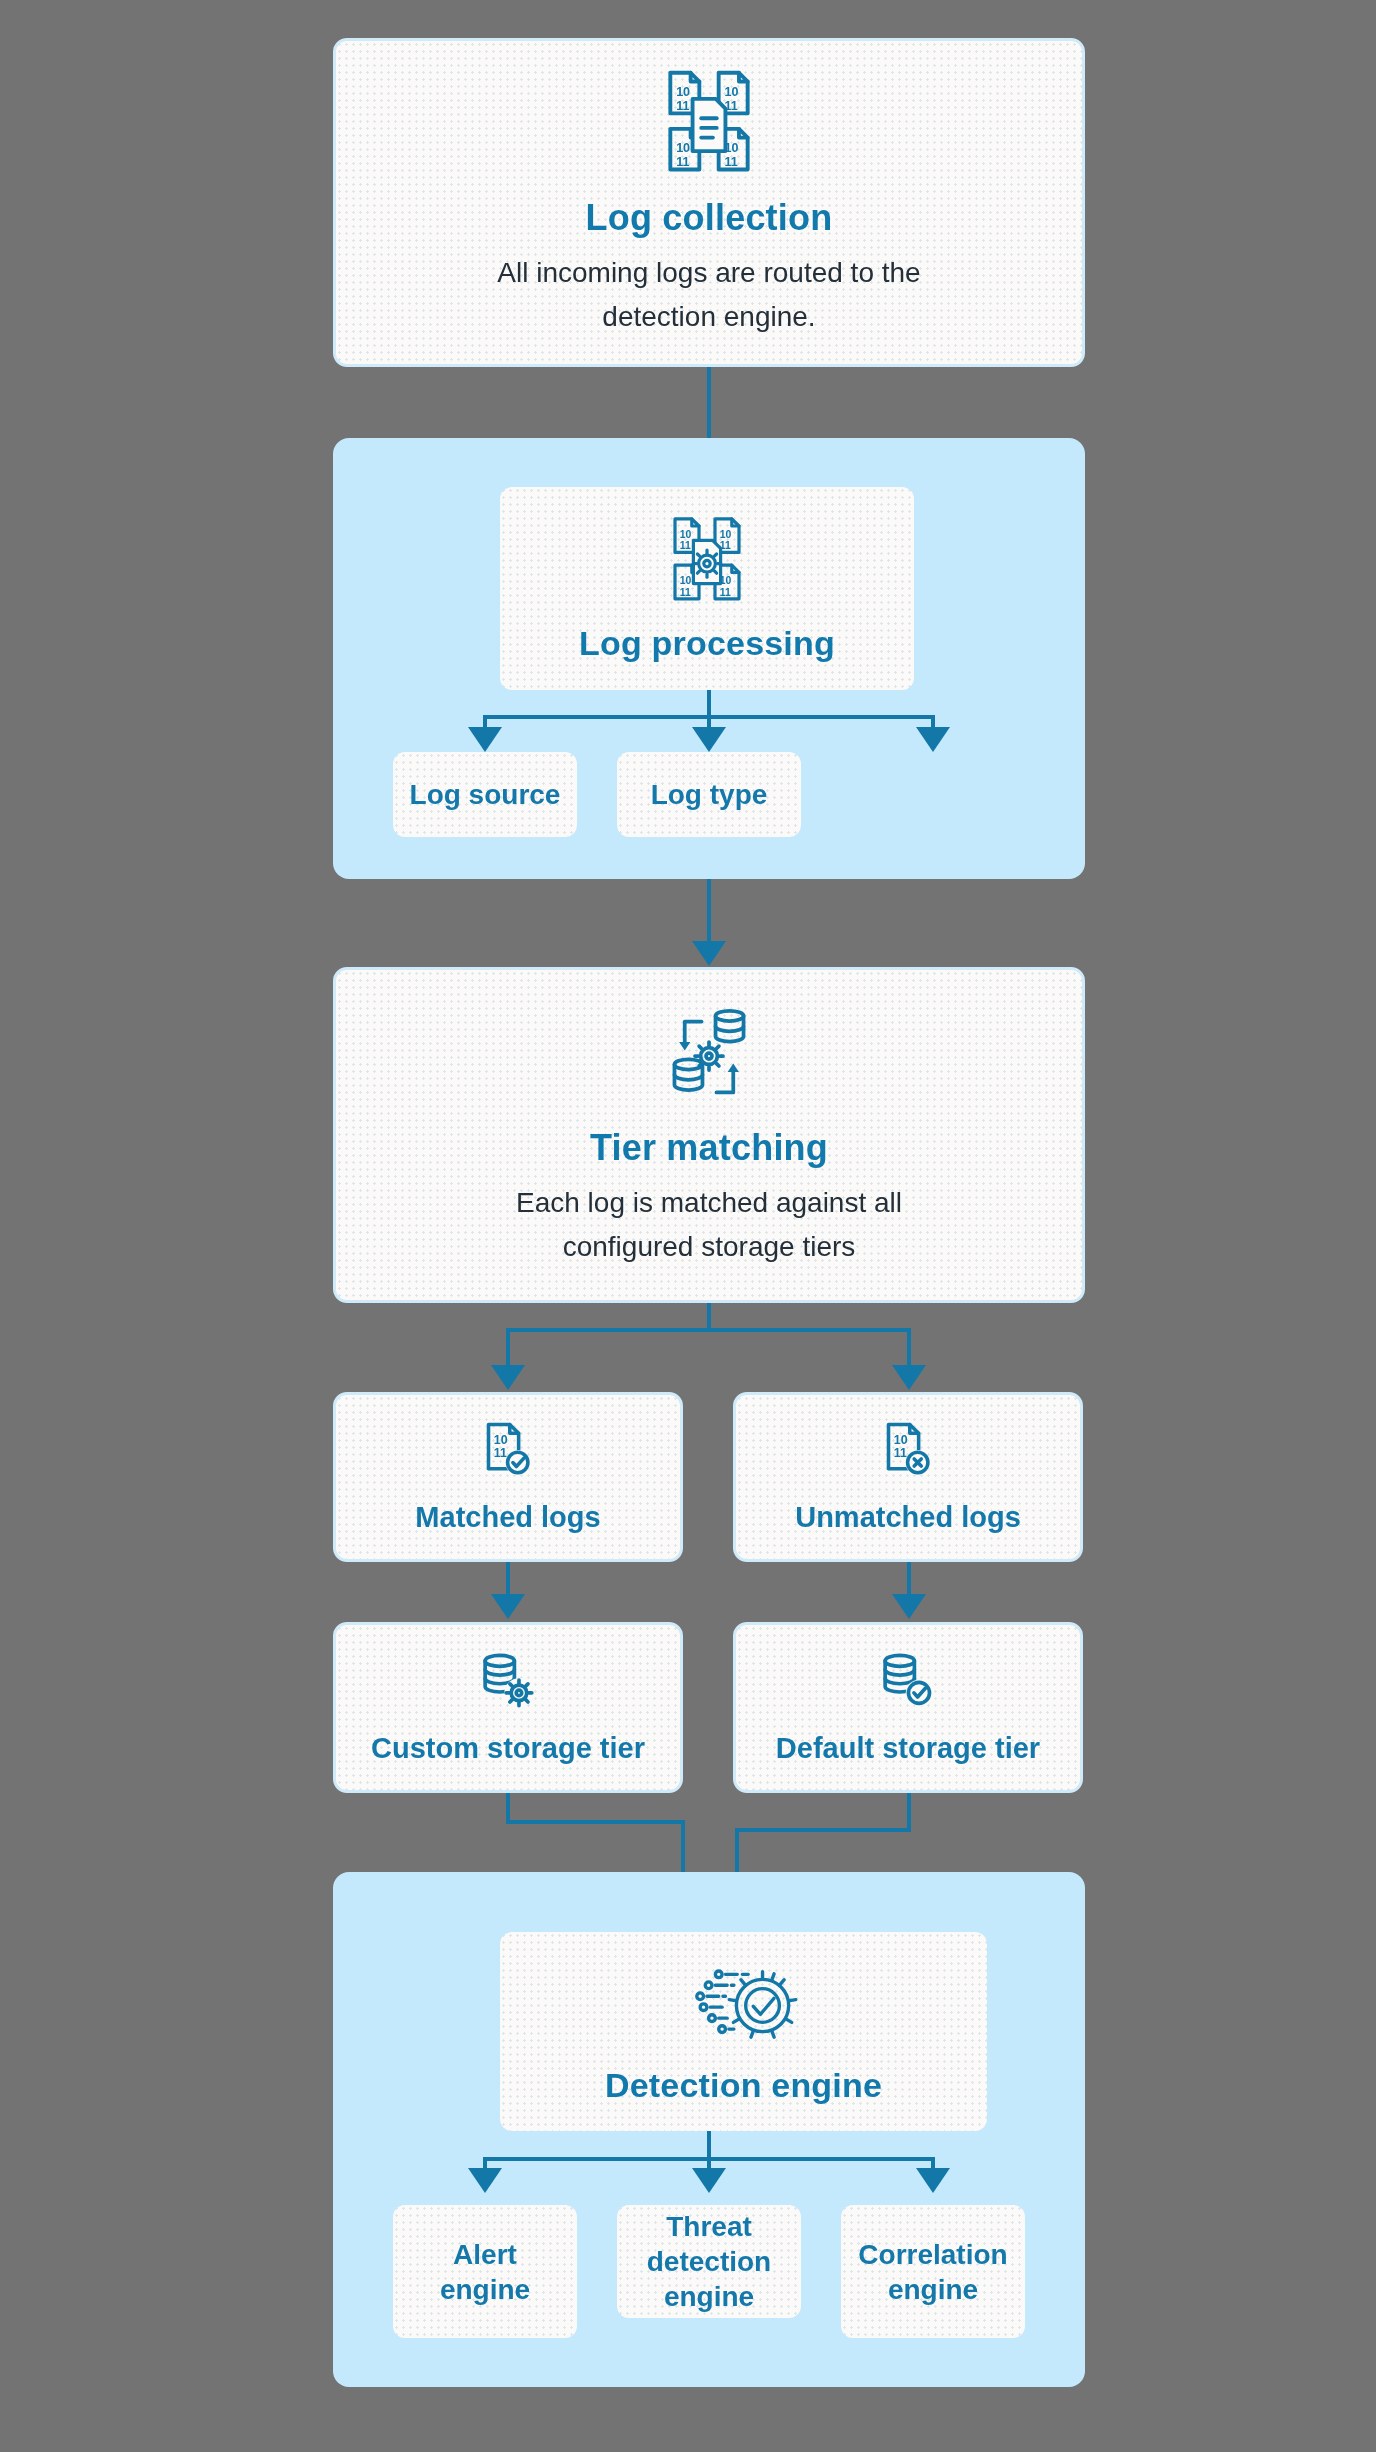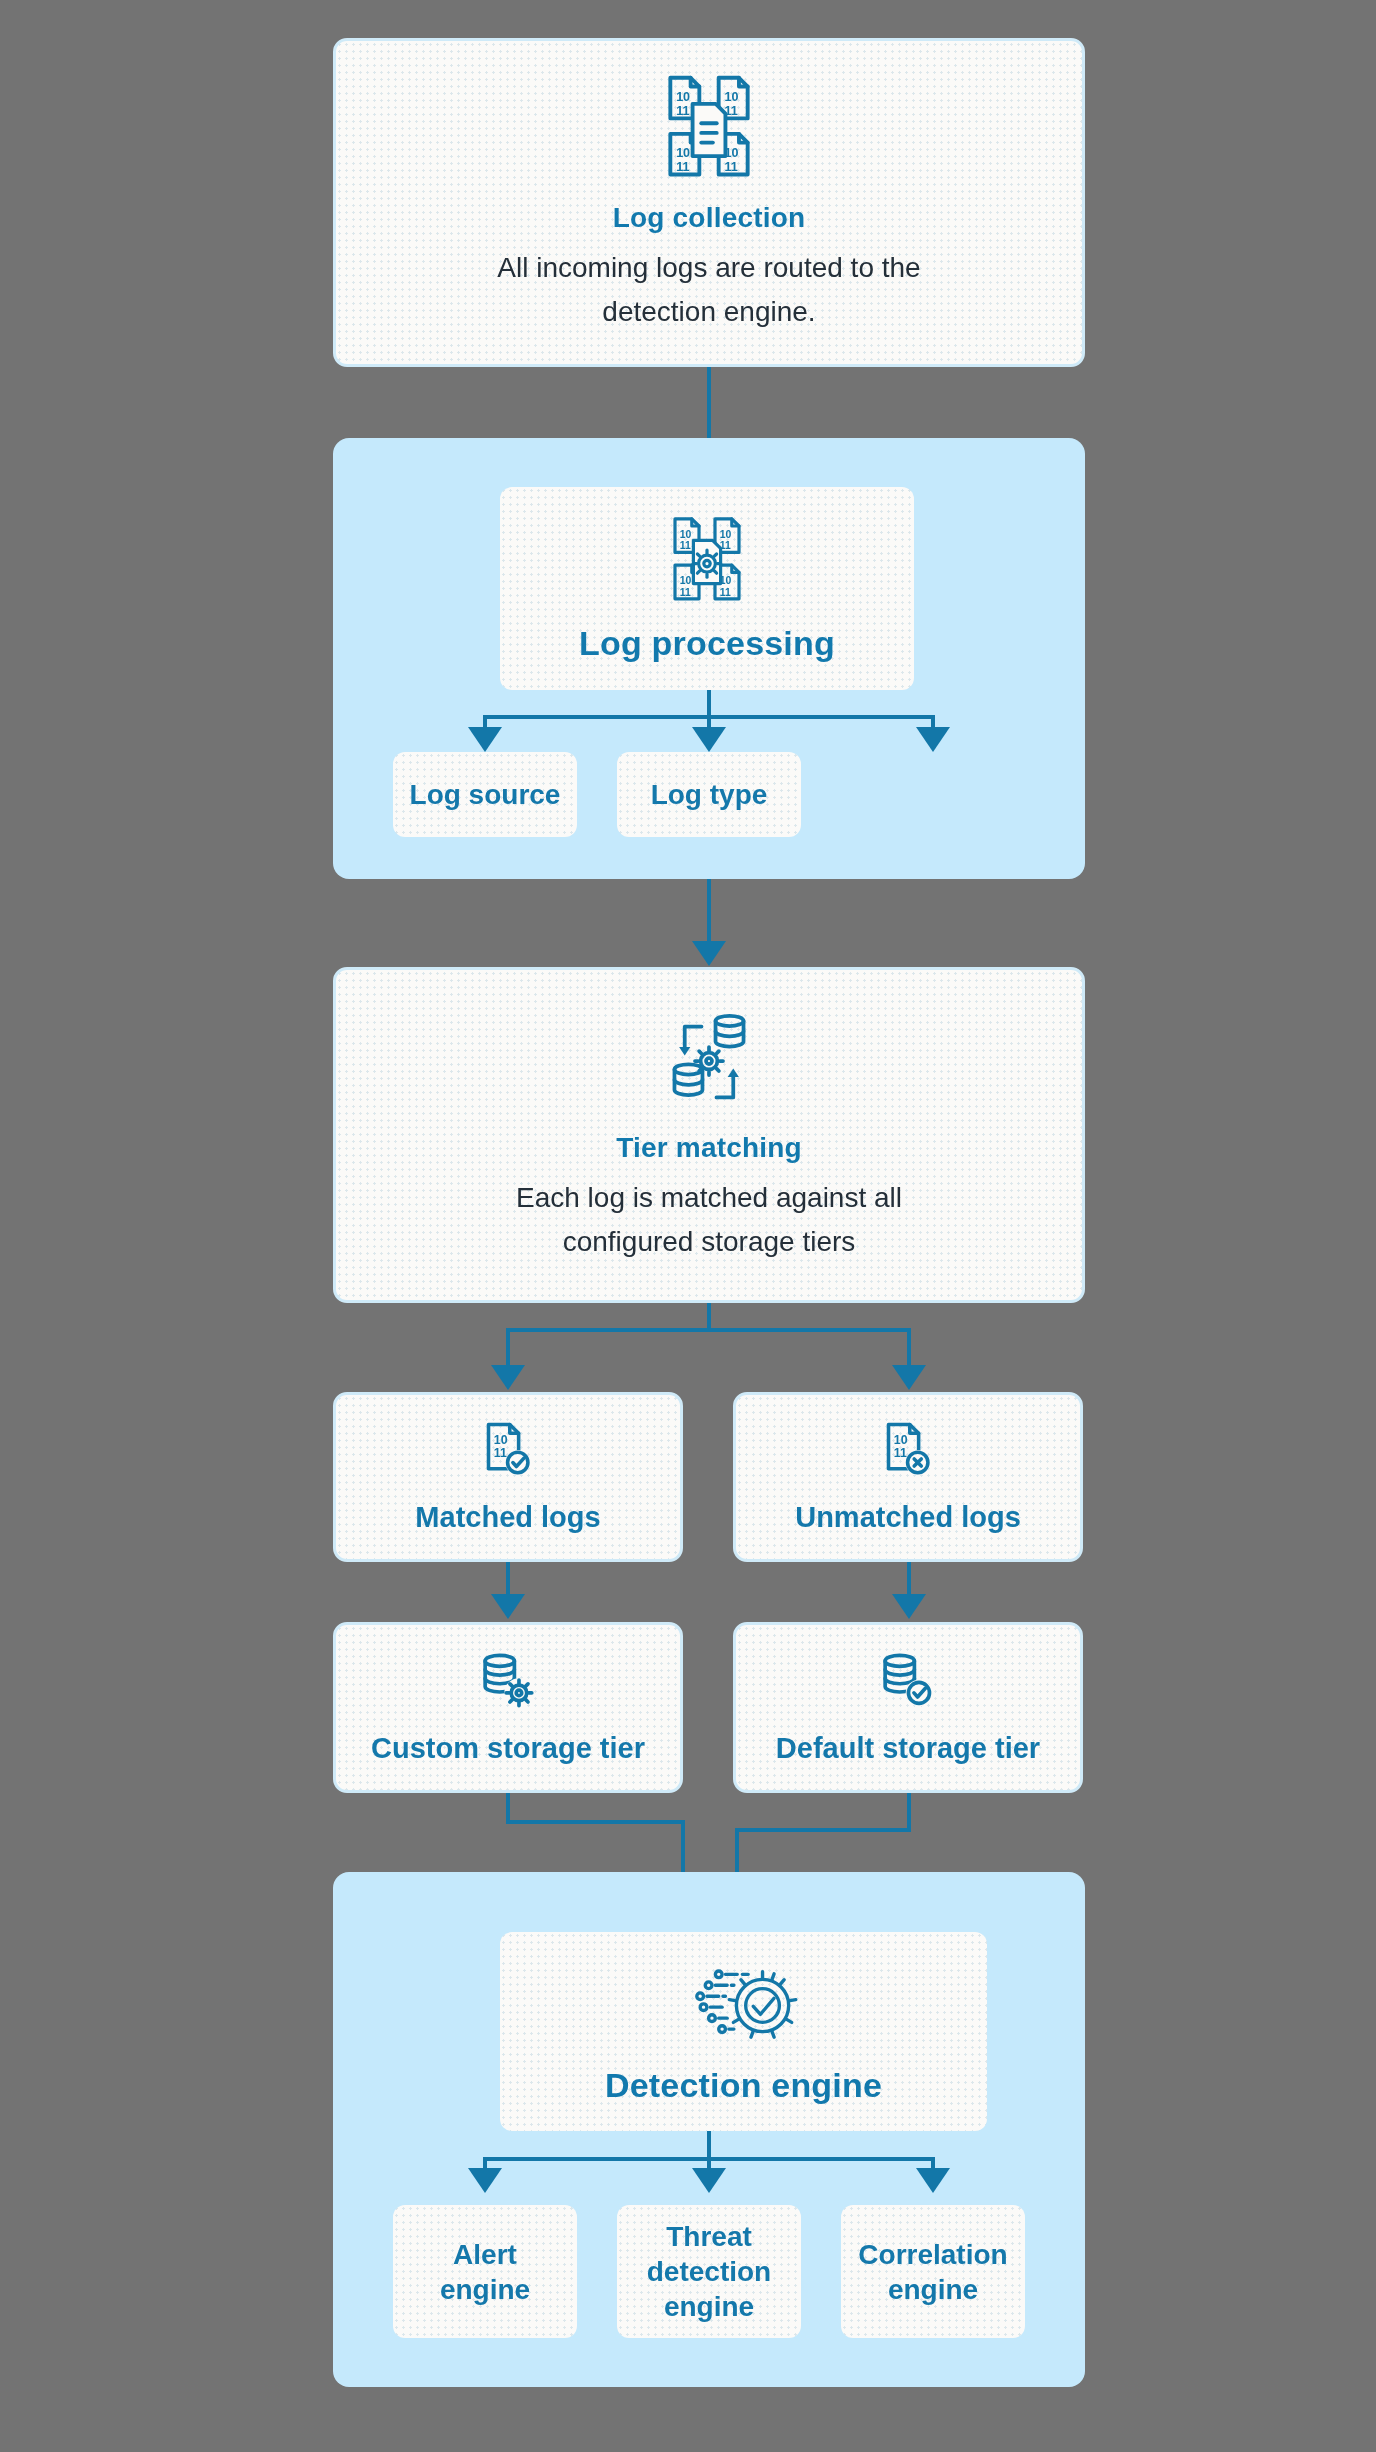--- a/index.html
+++ b/index.html
@@ -10,21 +10,21 @@
   .panel{position:absolute;background:#c5e9fc;border-radius:16px;}
   .card{
     position:absolute;background-color:#fbfaf8;
     background-image:radial-gradient(circle, rgba(168,199,214,.38) 1.1px, transparent 1.4px);
     background-size:7px 7px;
     border-radius:12px;
     display:flex;flex-direction:column;align-items:center;justify-content:center;
     text-align:center;box-sizing:border-box;
   }
   .card.bordered{border:3px solid #cfeaf8;border-radius:14px;}
-  .title{font-weight:700;color:#1279ad;font-size:28px;letter-spacing:.2px;}
+  .title{font-weight:700;color:#1279ad;font-size:36px;letter-spacing:.2px;}
   .title-lg{font-size:34px;}
   .desc{color:#242f39;font-size:28px;line-height:44px;margin-top:12px;font-weight:400;}
   .label{color:#1478ab;font-size:28px;font-weight:600;line-height:35px;}
   .label-lg{font-size:29px;margin-top:14px;}
   .vline,.hline{position:absolute;background:#1377a8;}
   .vline{width:4px;}
   .hline{height:4px;}
   .ah{position:absolute;width:0;height:0;
       border-left:17px solid transparent;border-right:17px solid transparent;
       border-top:25px solid #1377a8;}
@@ -336,20 +336,20 @@
     <div class="vline" style="left:707px;top:2157px;height:13px;"></div>
     <div class="vline" style="left:931px;top:2157px;height:13px;"></div>
     <div class="ah" style="left:468px;top:2168px;"></div>
     <div class="ah" style="left:692px;top:2168px;"></div>
     <div class="ah" style="left:916px;top:2168px;"></div>
   </div>
 
   <div class="card" style="left:393px;top:2205px;width:184px;height:133px;padding:0 16px;justify-content:center;">
     <div class="label">Alert engine</div>
   </div>
-  <div class="card" style="left:617px;top:2205px;width:184px;height:133px;padding:0 16px;">
+  <div class="card" style="left:617px;top:2205px;width:184px;height:113px;padding:0 16px;">
     <div class="label">Threat detection engine</div>
   </div>
   <div class="card" style="left:841px;top:2205px;width:184px;height:133px;padding:0 16px;align-items:center;">
     <div class="label">Correlation engine</div>
   </div>
 
 </div>
 
 </body></html>

